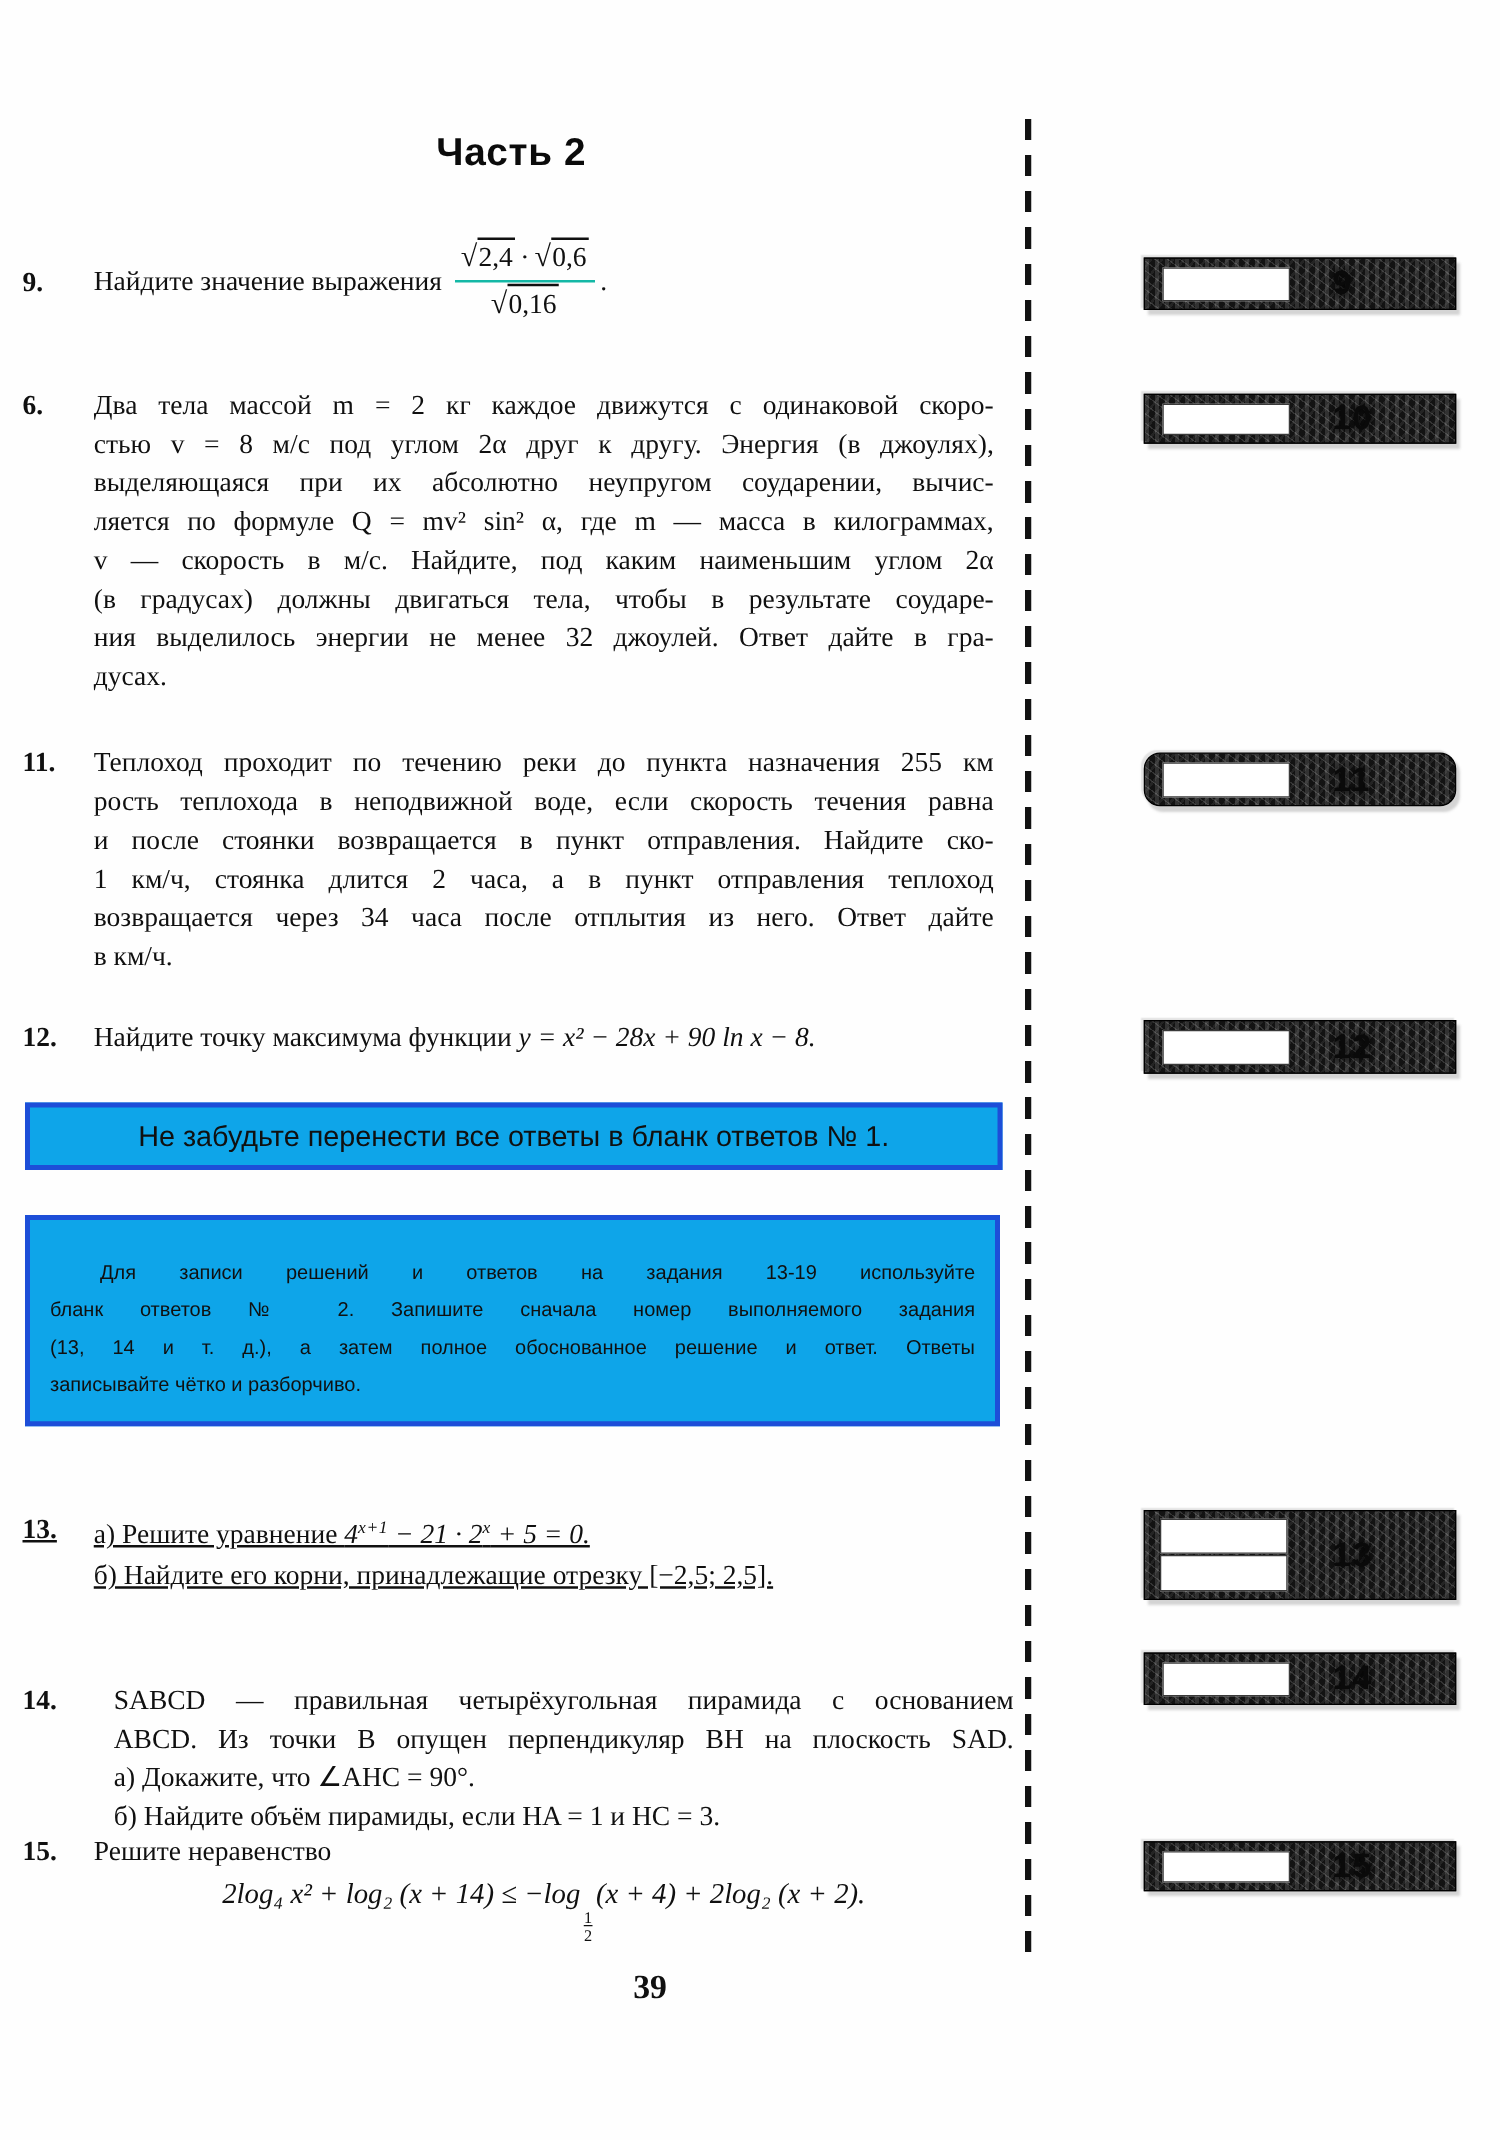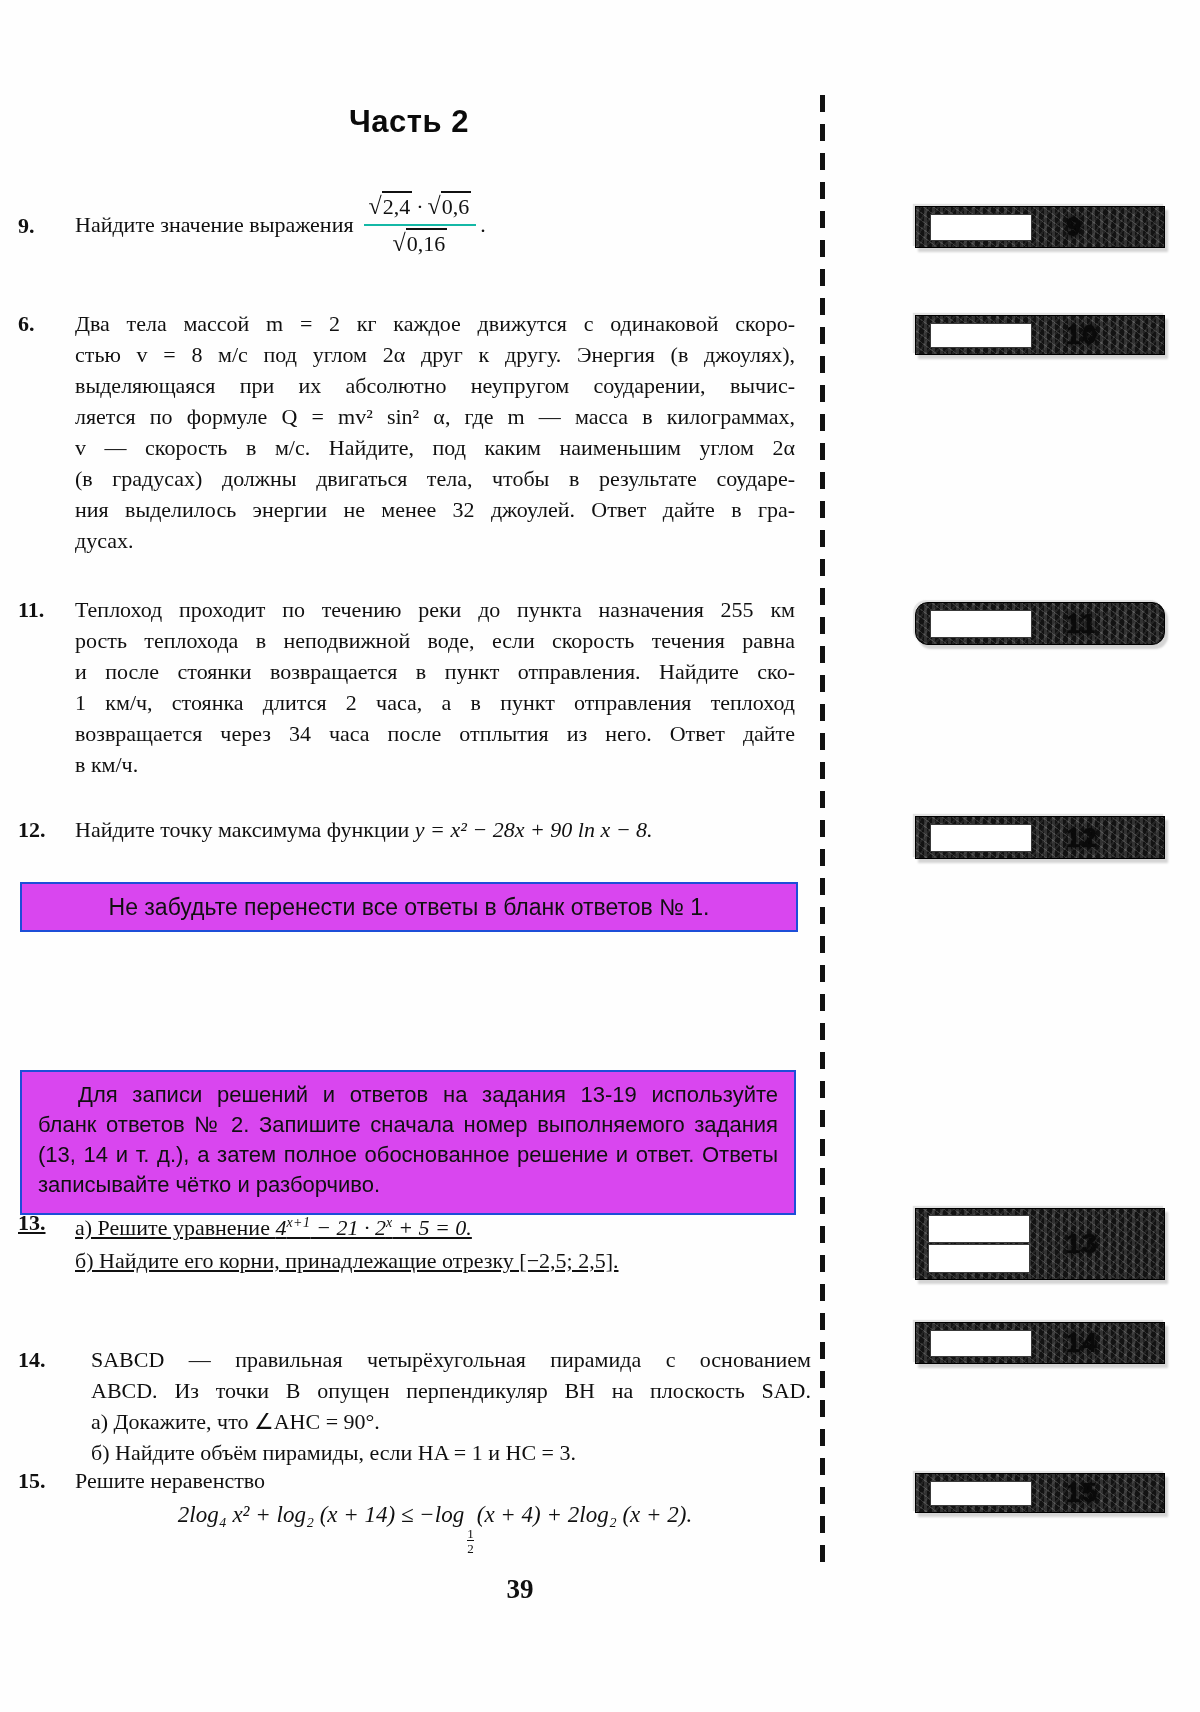--- a/index.html
+++ b/index.html
@@ -23,26 +23,26 @@
   
   .p9row { display:flex; align-items:center; font-size:22px; }
   .frac { display:inline-flex; flex-direction:column; text-align:center; margin:0 4px 0 10px; }
   .frac .fnum { padding:0 5px 4px; border-bottom:2px solid #14b8a6; white-space:nowrap; }
   .frac .fden { padding-top:4px; }
   .rt { font-size:24px; }
   .rad { border-top:2px solid #101010; padding:1px 2px 0 1px; }
   .mult { padding:0 4px; }
   
   .notebox {
-    position:absolute; left:20px; width:774px; border:2px solid #1d4ed8;
-    font-family:"Liberation Sans", sans-serif; background:#d946ef;
+    position:absolute; left:20px; width:774px; border:4px solid #1d4ed8;
+    font-family:"Liberation Sans", sans-serif; background:#0ea5e9;
   }
   .note1 { top:882px; height:46px; display:flex; align-items:center; justify-content:center;
            font-size:23px; }
-  .note2 { top:1070px; height:133px; padding:8px 16px 0 16px; width:740px; font-size:22px; line-height:30px; }
+  .note2 { top:972px; height:133px; padding:28px 16px 0 16px; width:740px; font-size:16px; line-height:30px; }
   .note2 .ln2 { text-align:justify; text-align-last:justify; }
   .note2 .ind { text-indent:40px; }
   .note2 .last { text-align:left; text-align-last:left; }
   
   .f15 {
     position:absolute; left:75px; top:1502px; width:720px; text-align:center;
     font-size:23px; font-style:italic;
   }
   .vfrac { display:inline-flex; flex-direction:column; align-items:center;
            font-size:13px; line-height:13px; font-style:normal;

